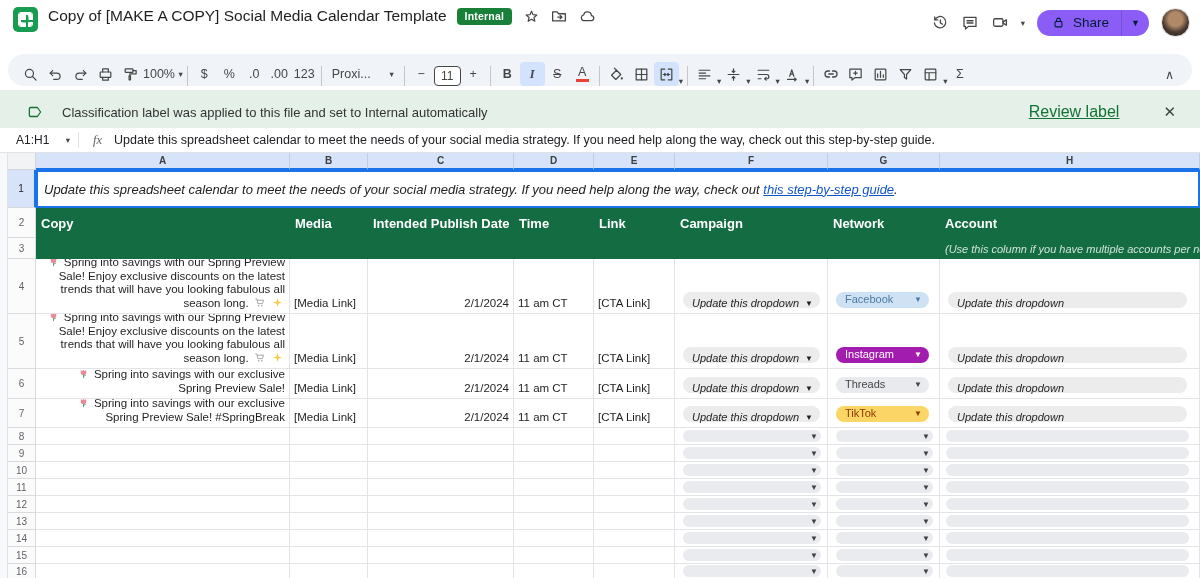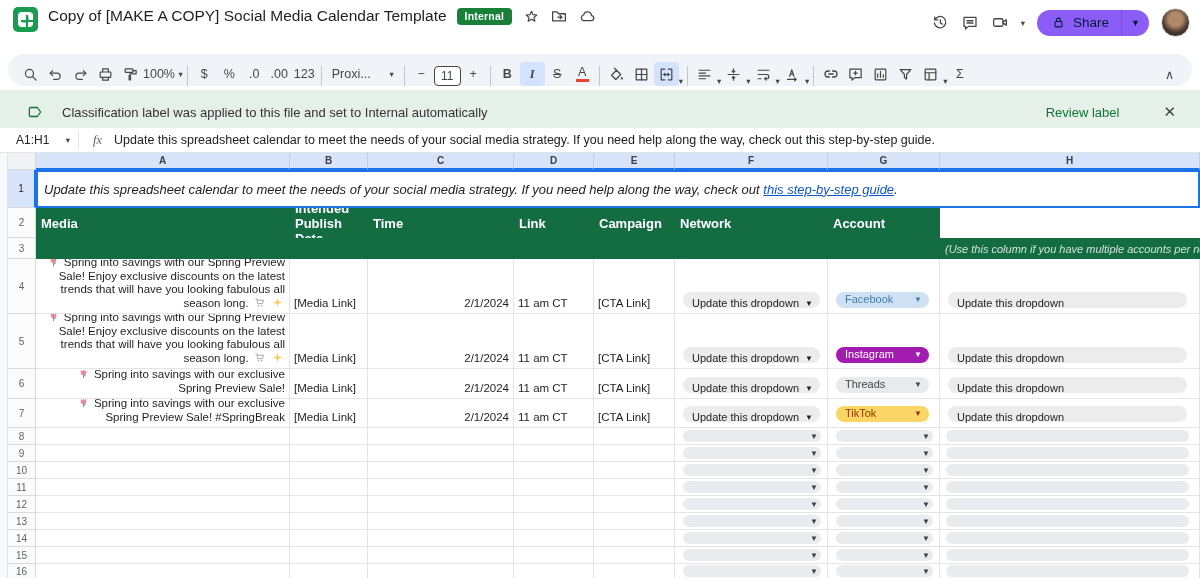--- a/index.html
+++ b/index.html
@@ -41,21 +41,21 @@
   .boldg { font-weight:700; } .italg { font-style:italic; font-family:"Liberation Serif",serif; font-weight:600;}
   .strikeg { text-decoration:line-through; }
   .acolor { display:flex; flex-direction:column; align-items:center; line-height:11px; }
   .acolor .bar { width:13px; height:3px; background:#ea4335; margin-top:1px; }
   .spacer { flex:1; }
   svg.ic { stroke:#444746; fill:none; stroke-width:1.7; stroke-linecap:round; stroke-linejoin:round; }
 
   
   .banner { position:absolute; left:0; top:90px; width:1200px; height:44px; background:#e4f0e8; display:flex; align-items:center; padding:0 16px 0 26px; gap:18px; }
   .banner-text { font-size:13px; color:#333; }
-  .banner-action { margin-left:auto; font-size:13px; font-weight:500; color:#137333; padding-right:26px; }
+  .banner-action { margin-left:auto; font-size:16px; font-weight:500; color:#137333; padding-right:26px;text-decoration:underline; }
   .banner-x { font-size:15px; color:#3c4043; padding-right:8px; }
 
   
   .fbar { position:absolute; left:0; top:128px; width:1200px; height:25px; background:#fff; border-bottom:1px solid #e1e3e6; display:flex; align-items:center; }
   .namebox { width:78px; display:flex; align-items:center; justify-content:space-between; padding:0 8px 0 16px; font-size:12px; color:#202124; }
   .fsep { width:1px; height:16px; background:#e1e3e6; }
   .fx { font-style:italic; font-family:"Liberation Serif",serif; font-size:12.5px; color:#5f6368; padding:0 12px 0 14px; }
   .ftext { font-size:12.5px; color:#202124; white-space:nowrap; overflow:hidden; }
 
   
@@ -73,21 +73,21 @@
   .r1 .merged a { color:#1155cc; text-decoration:underline; font-style:italic; }
   .gr .c { background:#146c43; border-right:none; border-bottom:none; color:#fff; display:flex; align-items:center; padding-left:5px; }
   .r2 { height:30px; } .r2 .c { font-size:13px; font-weight:700; }
   .r3 { height:21px; } .r3 .c { font-size:11px; font-style:italic; color:#cfe3d8; white-space:nowrap; }
   .dr .c { display:flex; align-items:flex-end; padding:2px 4px 3px 4px; font-size:11.5px; line-height:13.5px; }
   .r55 { height:55px; } .r30 { height:30px; } .r29 { height:29px; }
   .right { justify-content:flex-end; }
   .copy-wrap { width:100%;text-align:right; }
   .er { height:17px; } .er:last-child { height:15px; }
   .er .c { display:flex; align-items:center; }
-  .pill-t { display:flex; align-items:center; justify-content:space-between; background:#ececec; border-radius:9px; height:16px; padding:8px 7px 0 9px; font-size:11px; color:#1f1f1f; width:100%; margin:0 6px 2px 4px; white-space:nowrap; }
+  .pill-t { display:flex; align-items:center; justify-content:space-between; background:#ececec; border-radius:9px; height:16px; padding:8px 7px 0 9px; font-size:11px; color:#1f1f1f; width:100%; margin:0 6px 2px 4px; white-space:nowrap;font-style:italic; }
   .pill-t.noarrow { padding-right:10px; margin-right:8px; }
   .chip { display:flex; align-items:center; justify-content:space-between; border-radius:9px; height:16px; padding:0 7px 0 9px; font-size:11px; width:100%; margin:0 6px 2px 4px; }
   .ar { font-size:8px; margin-left:6px; }
   .pe { display:flex; align-items:center; justify-content:flex-end; background:#e9ebee; border-radius:7px; height:12px; flex:1; margin:0 6px 0 8px; padding-right:3px; }
   .pe .ar { color:#3c4043; margin:0; }
   .pe.noarrow { margin:0 10px 0 6px; }
   .emoji-ic { display:inline-block; vertical-align:-1px; margin:0 2px; }
 </style>
 </head>
 <body>
@@ -340,20 +340,21 @@
 
     <div class="sr r1">
       <div class="rn">1</div>
       <div class="merged">
         <span><span>Update this spreadsheet calendar to meet the needs of your social media strategy. If you need help along the way, check out </span><a>this step-by-step guide</a><span>.</span></span>
       </div>
     </div>
 
     <div class="sr gr r2">
       <div class="rn">2</div>
+      <div class="c">Copy</div>
       <div class="c">Media</div>
       <div class="c">Intended Publish Date</div>
       <div class="c">Time</div>
       <div class="c">Link</div>
       <div class="c">Campaign</div>
       <div class="c">Network</div>
       <div class="c">Account</div>
     </div>
     <div class="sr gr r3">
       <div class="rn">3</div>

